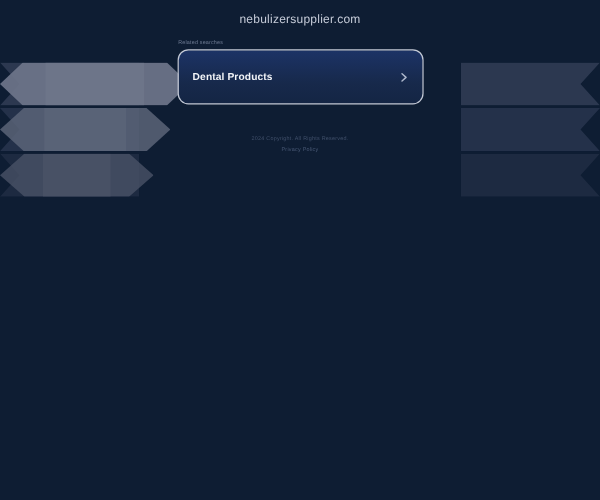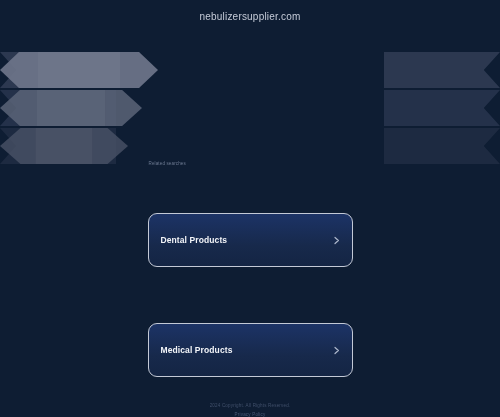--- a/index.html
+++ b/index.html
@@ -53,21 +53,20 @@
 
   
   .page {
     position:relative;
     z-index:2;
     width:100%;
     height:100%;
     display:flex;
     flex-direction:column;
     align-items:center;
-    justify-content:space-between;
   }
 
   .domain-title {
     margin-top:11px;
     font-size:10px;
     font-weight:400;
     letter-spacing:0.2px;
     color:#c5cbd8;
     text-align:center;
   }
@@ -86,32 +85,31 @@
   }
 
   .link-list {
     display:flex;
     flex-direction:column;
     gap:12px;
   }
 
   .link-card {
     position:relative;
-    height:54px;
+    height:46px;
     border:1.6px solid #c3c9d6;
     border-radius:9px;
     background:linear-gradient(180deg,#1b3161 0%,#16294c 55%,#132murky 100%);
     background:linear-gradient(180deg,#1b3161 0%,#16294c 60%,#132banana 100%);
     background:linear-gradient(180deg,#1c3366 0%,#17294b 62%,#142544 100%);
     display:flex;
     align-items:center;
     justify-content:space-between;
     padding:0 11px 0 12px;
     cursor:pointer;
-    margin-top:44px;
   }
 
   .link-label {
     font-size:8.5px;
     font-weight:700;
     color:#f2f4f8;
     letter-spacing:0.1px;
   }
 
   .chev {
@@ -180,28 +178,20 @@
       <div class="link-card">
         <span class="link-label">Dental Products</span>
         <span class="chev">
           <svg viewBox="0 0 24 24" fill="none" stroke="currentColor" stroke-width="3.2" stroke-linecap="round" stroke-linejoin="round">
             <polyline points="8 4 17 12 8 20"></polyline>
           </svg>
         </span>
       </div>
 
 
-      <div class="link-card">
-        <span class="link-label">Medical Products</span>
-        <span class="chev">
-          <svg viewBox="0 0 24 24" fill="none" stroke="currentColor" stroke-width="3.2" stroke-linecap="round" stroke-linejoin="round">
-            <polyline points="8 4 17 12 8 20"></polyline>
-          </svg>
-        </span>
-      </div>
 
     </div>
 
     <div class="footer">
       <div class="footer-copy">2024 Copyright. All Rights Reserved.</div>
       <a class="footer-link">Privacy Policy</a>
     </div>
 
   </div>
 </div>

